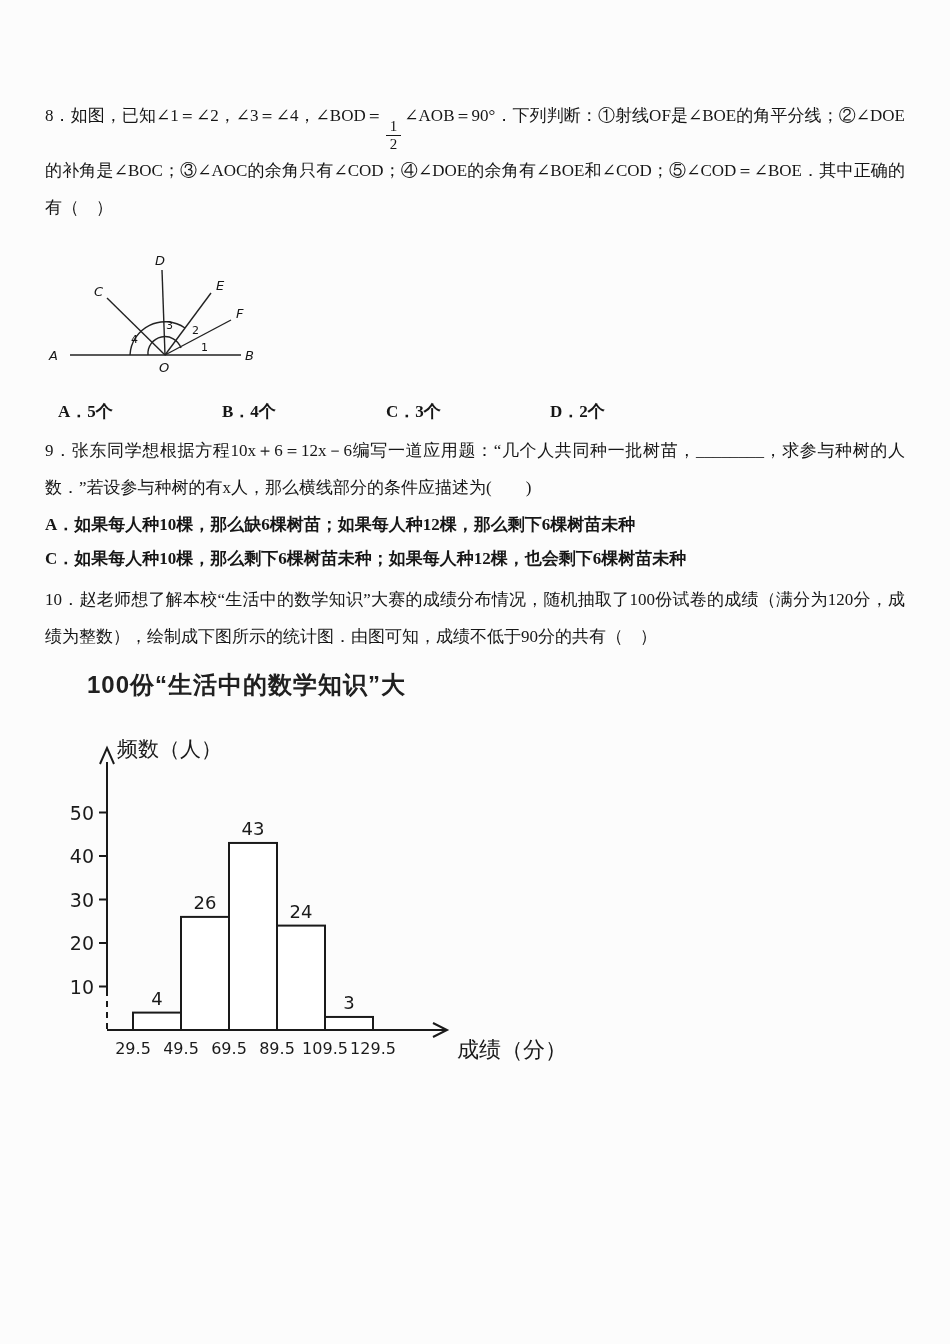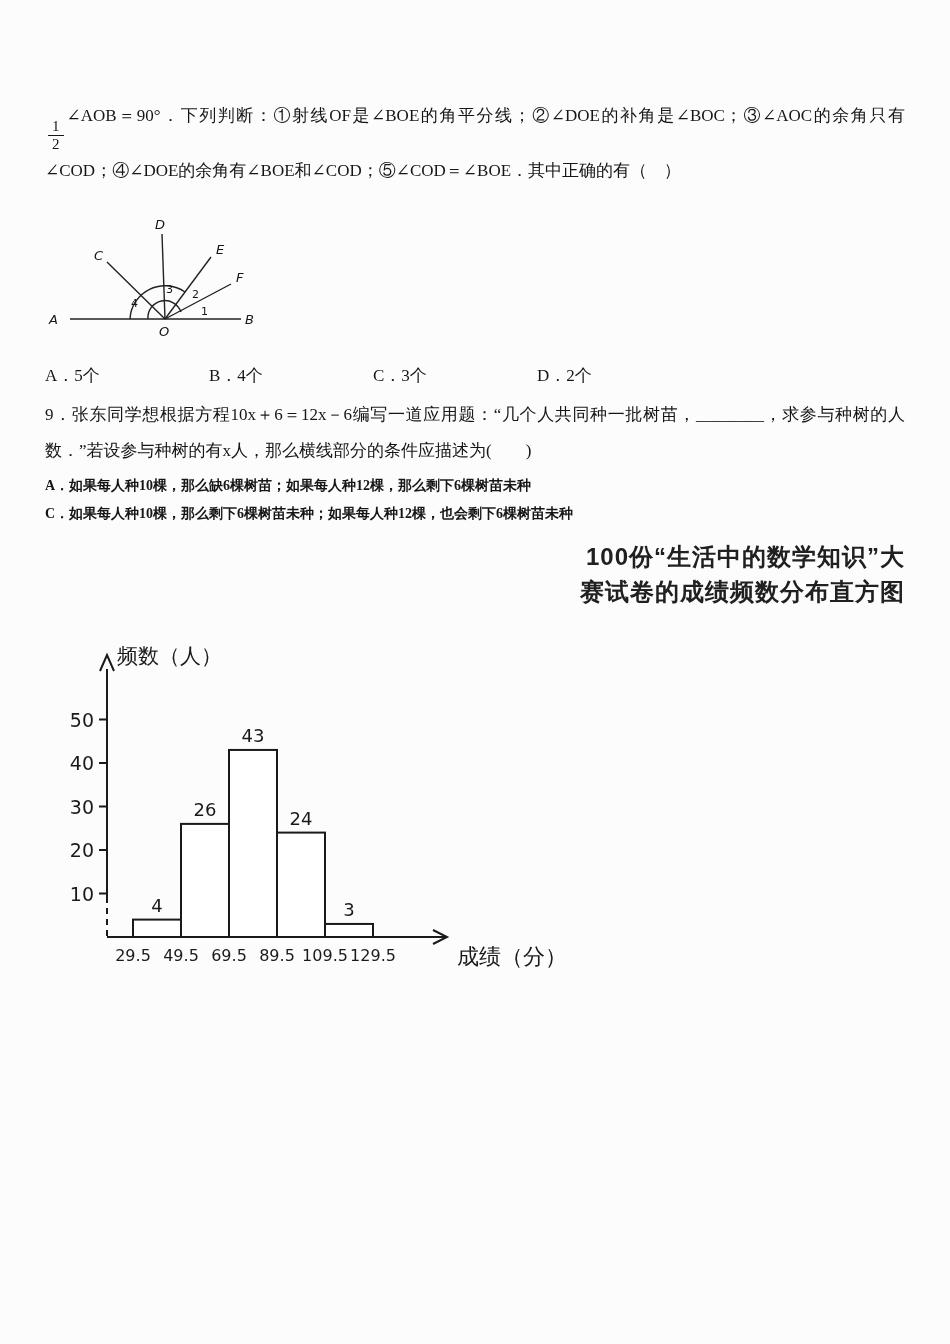--- a/index.html
+++ b/index.html
@@ -11,39 +11,39 @@
   .content{padding:98px 45px 0 45px}
   p.q{font-size:17px;line-height:2.15;text-align:justify;margin:0}
   .bold{font-weight:normal}
   .frac{
     display:inline-flex;flex-direction:column;align-items:center;
     vertical-align:-0.65em;line-height:1.15;font-size:15px;margin:0 3px;
   }
   .frac .num{border-bottom:1.5px solid #161616;padding:0 4px}
   .frac .den{padding:0 4px}
   .figure-wrap{margin:24px 0 4px 0}
-  .opt-row{display:flex;font-size:17px;margin:16px 0 10px 0;font-weight:normal}
+  .opt-row{display:flex;font-size:17px;margin:16px 0 10px 13px;font-weight:bold}
   .opt-row .opt{width:164px}
-  .q-opts{font-size:14px;line-height:2.0;font-weight:bold;margin:2px 0 6px 0}
+  .q-opts{font-size:17px;line-height:2.0;font-weight:bold;margin:2px 0 6px 0}
   .sp{margin-top:10px}
   .chart-block{margin:12px 0 0 16px}
   .chart-title{
     font-family:"Liberation Sans","DejaVu Sans",sans-serif;
     font-weight:bold;font-size:24px;line-height:1.45;
-    margin-left:26px;color:#202020;letter-spacing:1px;text-align:right;
+    margin-left:26px;color:#202020;letter-spacing:1px;
   }
   svg text{font-family:"DejaVu Sans","Liberation Sans",sans-serif}
   .fig-label{font-style:italic;font-family:"DejaVu Serif","Liberation Serif",serif}
 </style>
 </head>
 <body>
 
 <div class="content">
 
-  <p class="q"><span class="frac">
+  <p class="q"><span>8．如图，已知∠1＝∠2，∠3＝∠4，∠BOD＝</span><span class="frac">
         <span class="num">1</span>
         <span class="den">2</span>
       </span><span>∠AOB＝90°．下列判断：①射线OF是∠BOE的角平分线；②∠DOE的补角是∠BOC；③∠AOC的余角只有∠COD；④∠DOE的余角有∠BOE和∠COD；⑤∠COD＝∠BOE．其中正确的有（　）</span></p>
 
   <div class="figure-wrap">
     <svg width="240" height="130" viewBox="0 0 240 130">
       <g stroke="#222" stroke-width="1.4" fill="none">
         <line x1="25" y1="105" x2="196" y2="105"></line>
         <line x1="120" y1="105" x2="117" y2="20"></line>
         <line x1="120" y1="105" x2="62" y2="48"></line>
@@ -76,25 +76,25 @@
     <span class="opt">C．3个</span>
     <span class="opt">D．2个</span>
   </div>
 
   <p class="q bold">9．张东同学想根据方程10x＋6＝12x－6编写一道应用题：“几个人共同种一批树苗，________，求参与种树的人数．”若设参与种树的有x人，那么横线部分的条件应描述为(　　)</p>
   <div class="q-opts">
     <div>A．如果每人种10棵，那么缺6棵树苗；如果每人种12棵，那么剩下6棵树苗未种</div>
     <div>C．如果每人种10棵，那么剩下6棵树苗未种；如果每人种12棵，也会剩下6棵树苗未种</div>
   </div>
 
+  <p class="q bold sp">10．赵老师想了解本校“生活中的数学知识”大赛的成绩分布情况，随机抽取了100份试卷的成绩（满分为120分，成绩为整数），绘制成下图所示的统计图．由图可知，成绩不低于90分的共有（　）</p>
 
   <div class="chart-block">
     <div class="chart-title">
       <div>100份“生活中的数学知识”大</div>
-      <div>赛试卷的成绩频数分布直方图</div>
     </div>
     <svg width="530" height="395">
         <line x1="46" y1="60" x2="46" y2="288" stroke="#1a1a1a" stroke-width="2"></line>
         <line x1="46" y1="288" x2="46" y2="328" stroke="#1a1a1a" stroke-width="2" stroke-dasharray="6 5"></line>
         <polyline points="39,62 46,46 53,62" fill="none" stroke="#1a1a1a" stroke-width="2"></polyline>
         <line x1="46" y1="328" x2="386" y2="328" stroke="#1a1a1a" stroke-width="2"></line>
         <polyline points="372,321 386,328 372,335" fill="none" stroke="#1a1a1a" stroke-width="2"></polyline>
         <text x="56" y="54" font-size="21" fill="#1a1a1a">频数（人）</text>
         <text x="396" y="355" font-size="22" fill="#1a1a1a">成绩（分）</text>
         <line x1="38" y1="284.5" x2="46" y2="284.5" stroke="#1a1a1a" stroke-width="2"></line>

